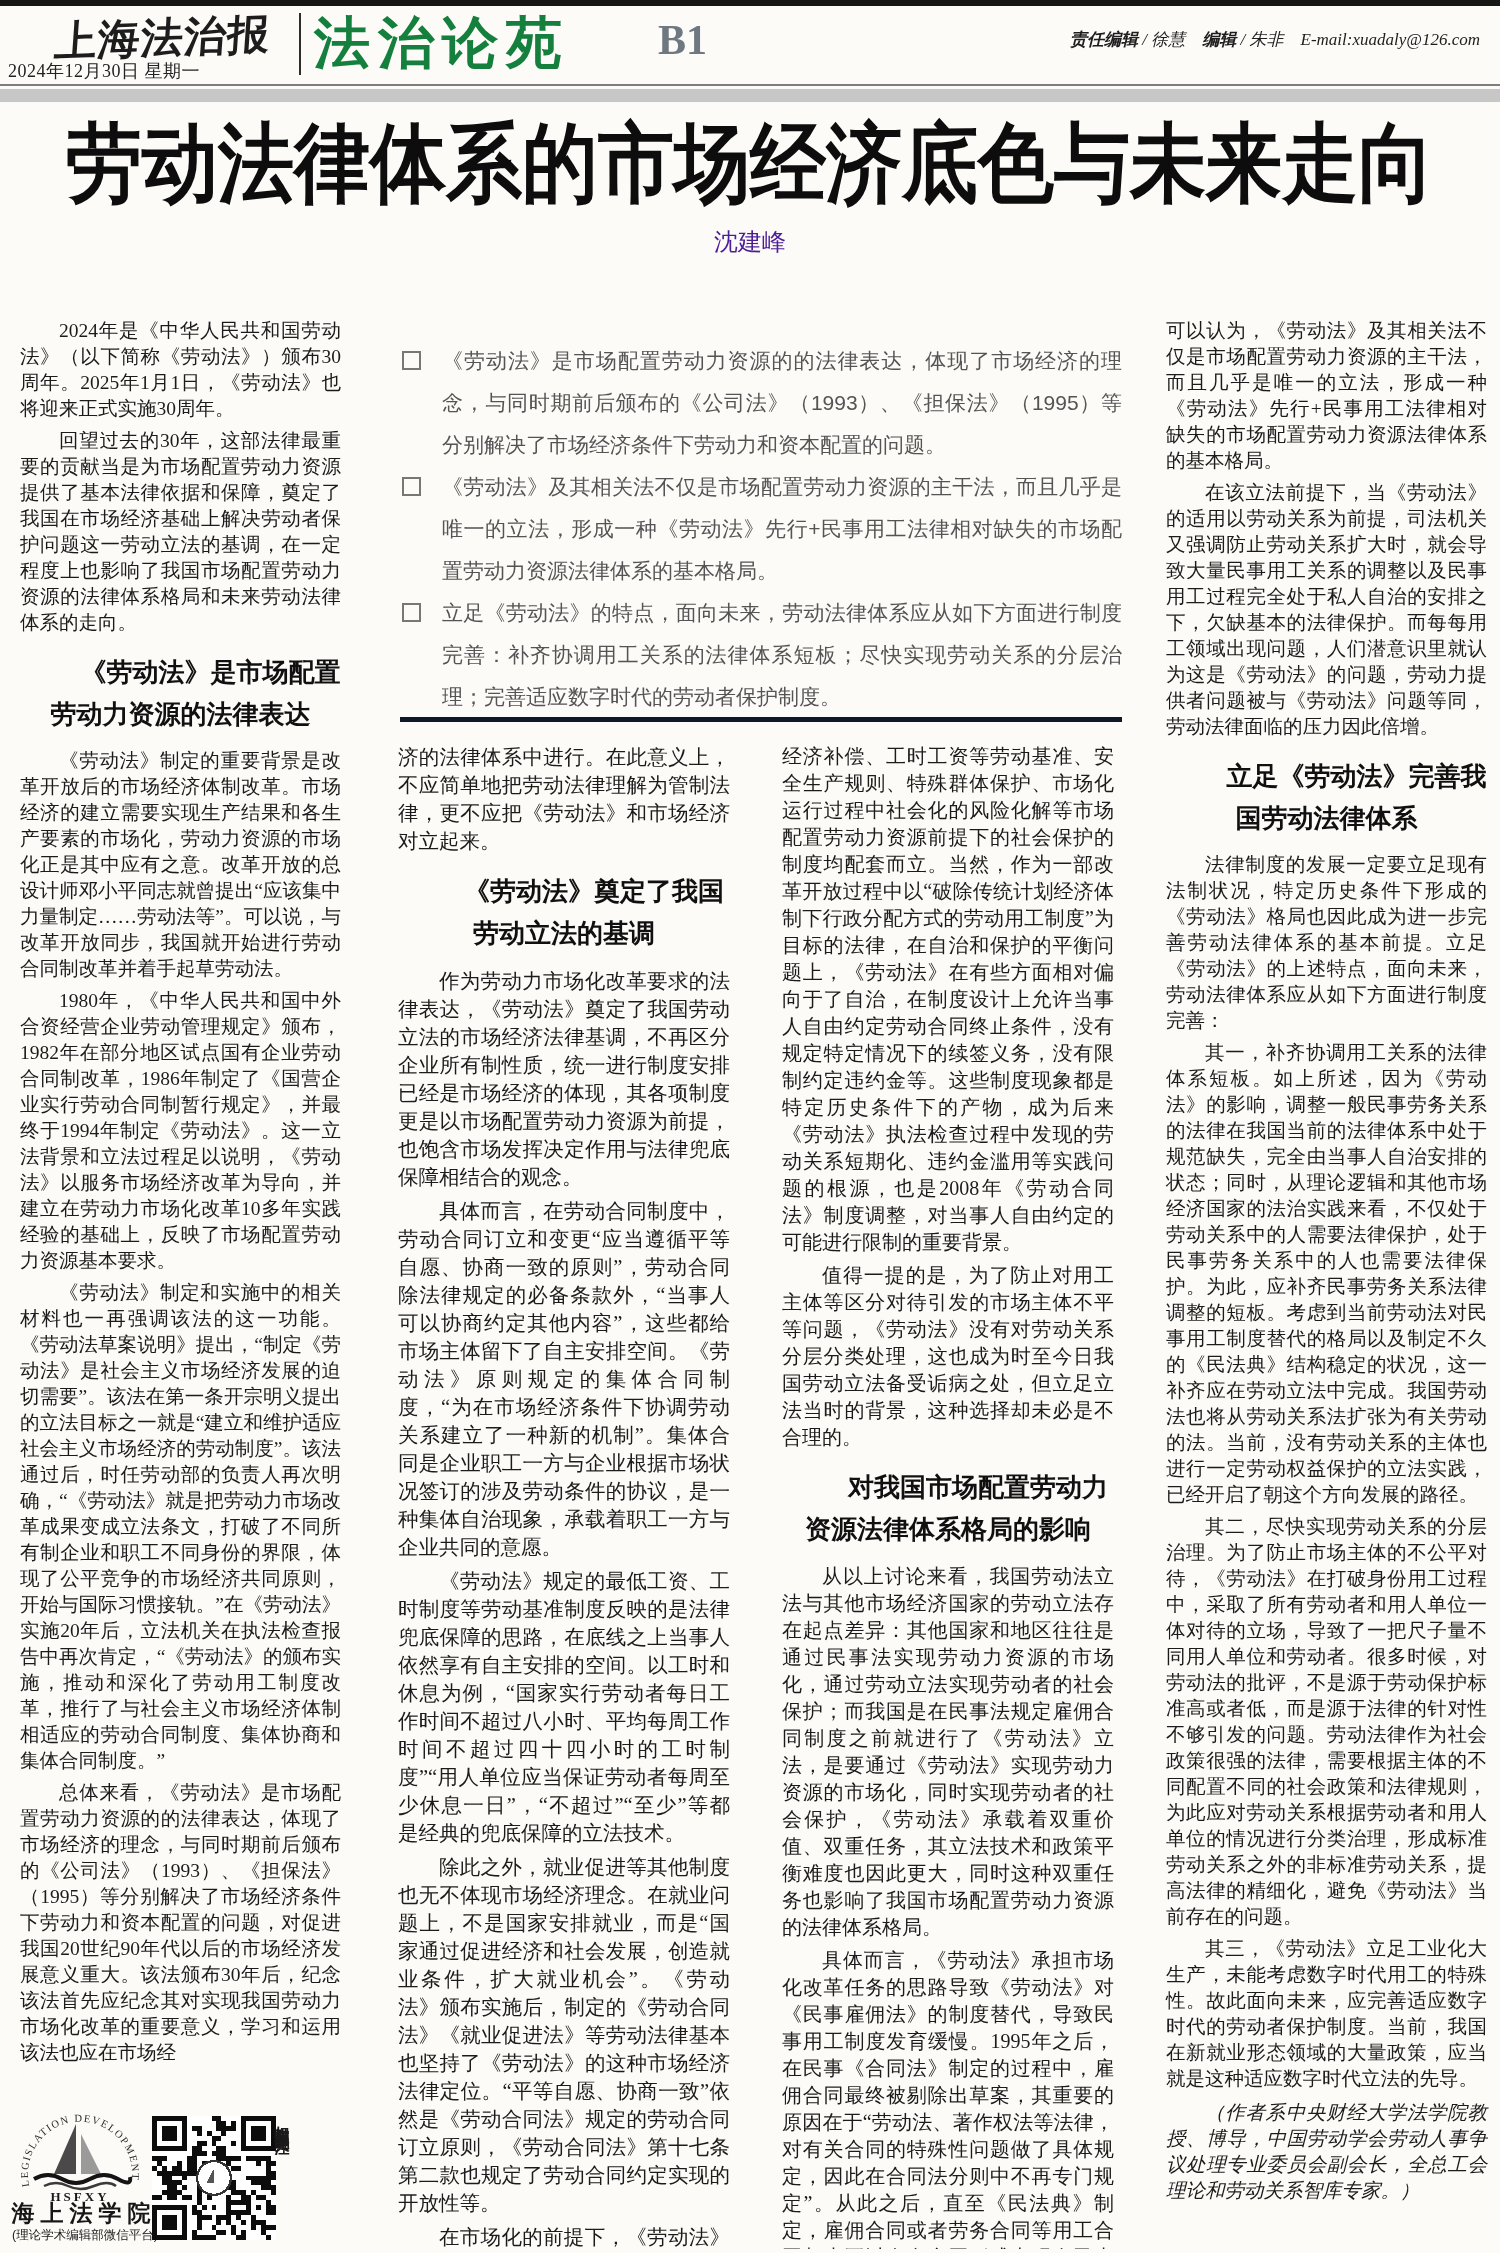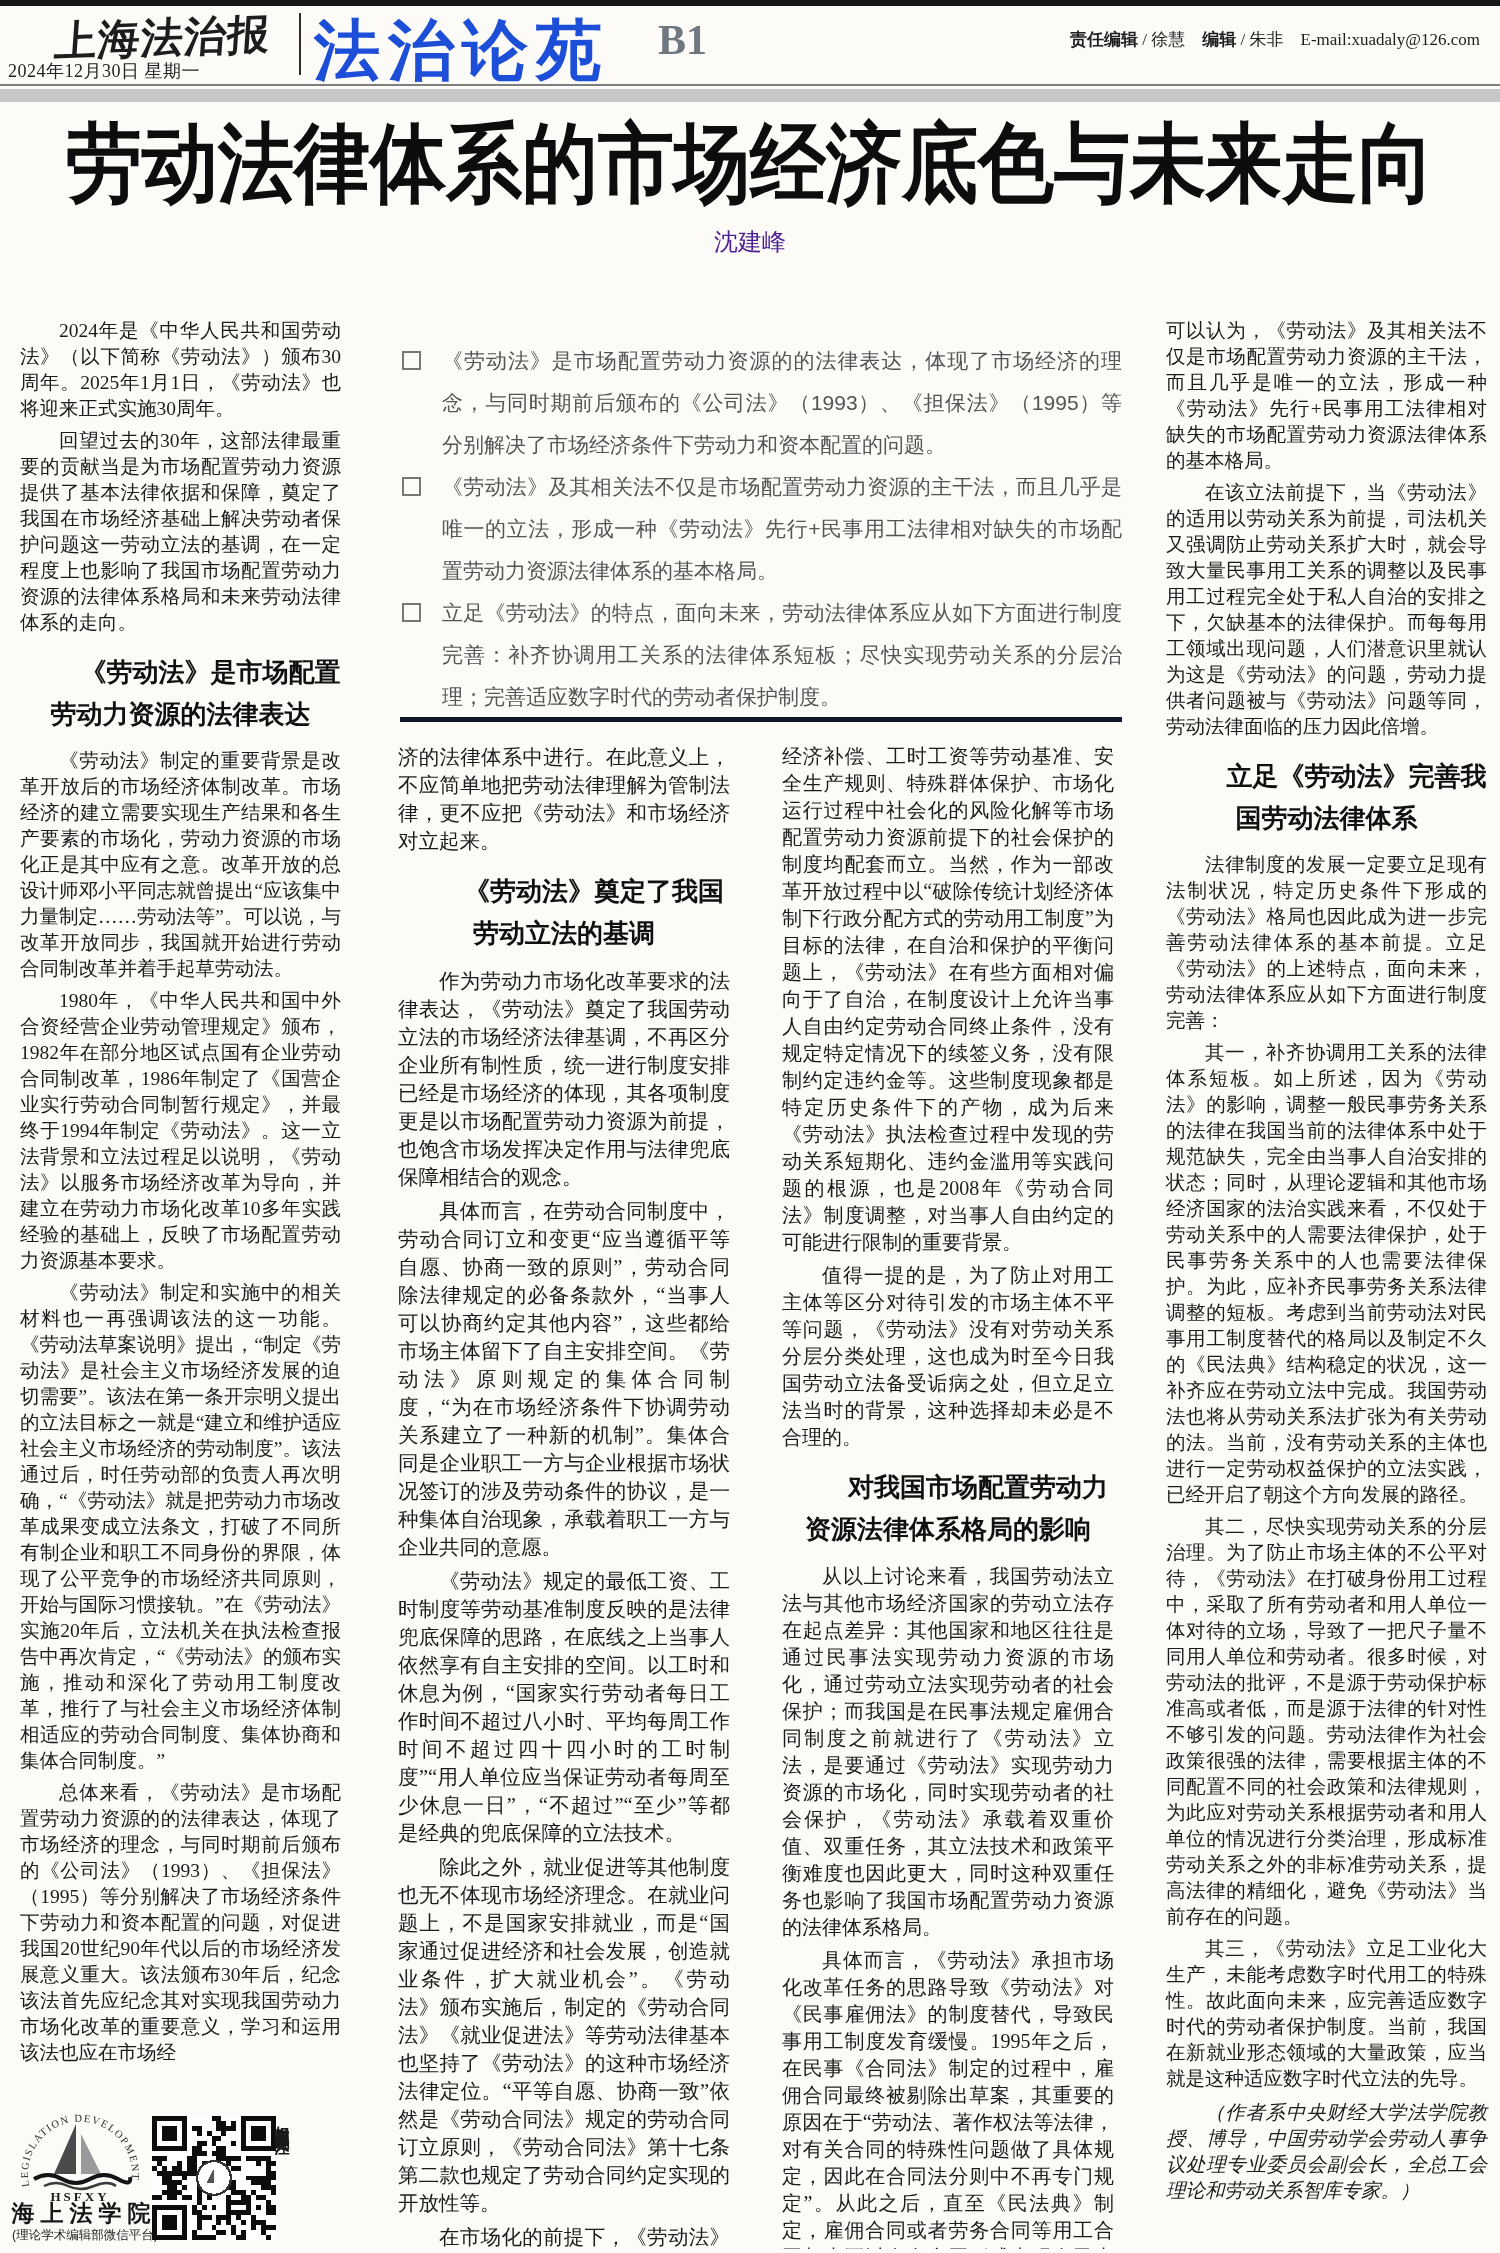--- a/index.html
+++ b/index.html
@@ -4,23 +4,23 @@
 <style>
   html,body{margin:0;padding:0;background:#e8e6e0;}
   .page{position:relative;width:1500px;height:2253px;background:#fcfbf8;overflow:hidden;
         font-family:"Liberation Serif","DejaVu Serif",serif;color:#1b1b1b;}
   .abs{position:absolute;}
   .topbar{left:0;top:0;width:1500px;height:6px;background:#161616;}
   .masthead{left:55px;top:10px;font-size:42px;font-weight:900;color:#1d1d1d;
             transform:skewX(-6deg) rotate(-2deg);letter-spacing:1px;white-space:nowrap;}
   .dateline{left:8px;top:59px;font-size:18px;letter-spacing:.5px;color:#222;white-space:nowrap;}
   .hdr-divider{left:299px;top:13px;width:2px;height:62px;background:#2e2e2e;}
-  .section-title{left:314px;top:6px;font-size:66px;font-weight:900;letter-spacing:8px;color:#1d4ed8;white-space:nowrap;}
+  .section-title{left:314px;top:6px;font-size:56px;font-weight:900;letter-spacing:8px;color:#15803d;white-space:nowrap;}
   .page-number{left:658px;top:16px;font-size:42px;font-weight:600;color:#6f7780;}
-  .editor-line{right:20px;top:28px;font-size:17px;color:#1e1e1e;white-space:nowrap;}
+  .editor-line{right:20px;top:28px;font-size:17px;color:#1e1e1e;white-space:nowrap;font-style:italic;}
   .editor-line b{font-weight:bold;}
   .rule{left:0;top:84px;width:1500px;height:2px;background:#7e7e7e;}
   .band{left:0;top:89px;width:1500px;height:13px;background:#c7c7c7;}
   .main-title{left:0;top:106px;width:1500px;text-align:center;font-size:76px;font-weight:900;
               color:#0d0d0d;white-space:nowrap;transform:scaleY(1.14);transform-origin:50% 0;letter-spacing:0;}
   .author{left:0;top:226px;width:1500px;text-align:center;font-size:24px;color:#4c1d95;}
 
   .summary-box{left:400px;top:330px;width:722px;height:377px;border-bottom:5px solid #0f172a;
                font-family:"Liberation Sans","DejaVu Sans",sans-serif;color:#545454;
                font-size:21px;padding-top:10px;box-sizing:content-box;}

